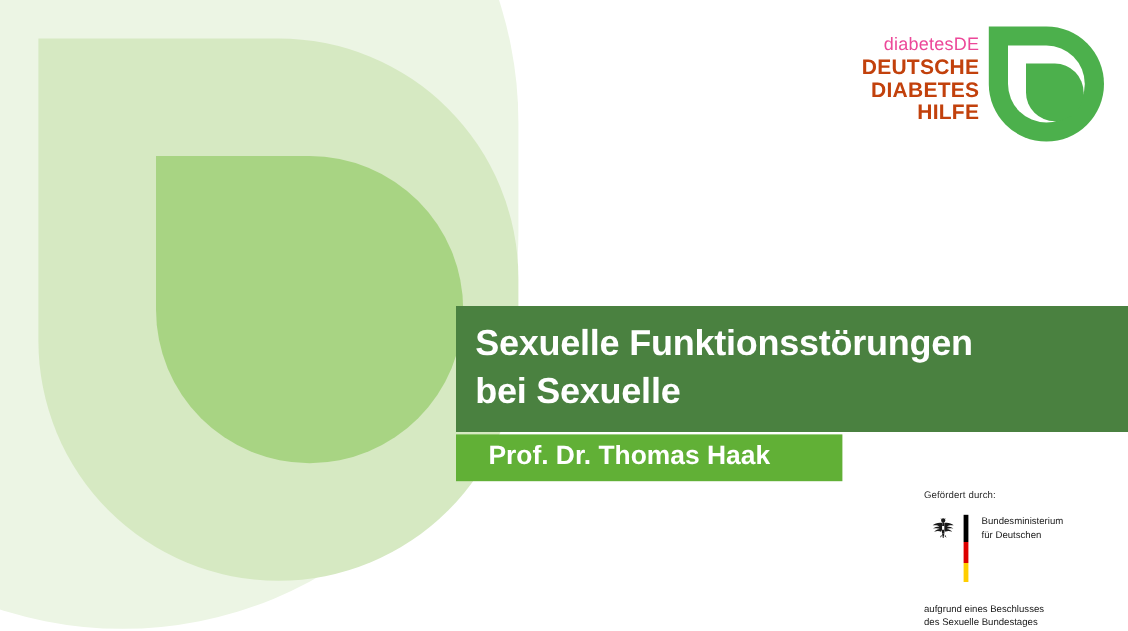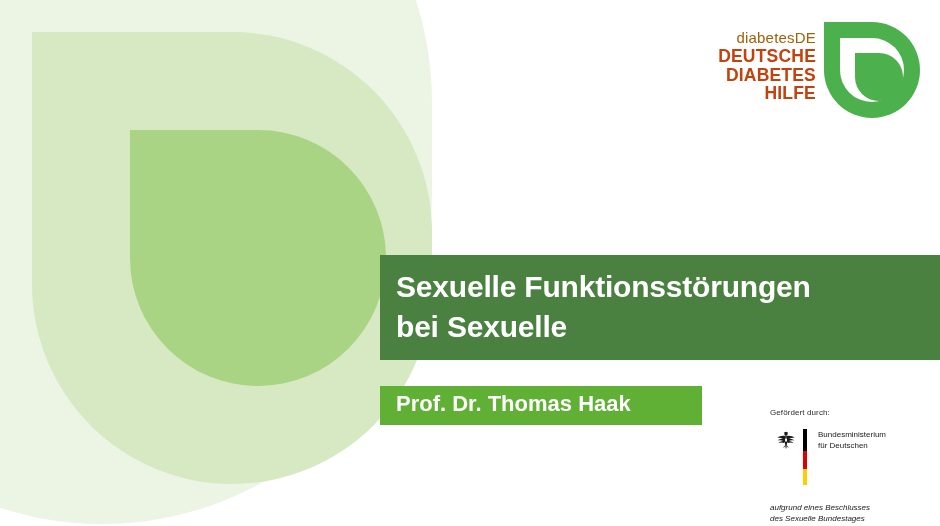--- a/index.html
+++ b/index.html
@@ -59,21 +59,21 @@
     align-items: flex-start;
     gap: 8px;
   }
   .logo-text {
     text-align: right;
     padding-top: 8px;
     line-height: 1.0;
   }
   .logo-text .lt-top {
     font-size: 15px;
-    color: #a16207;
+    color: #ec4899;
     letter-spacing: 0.2px;
     display: block;
     margin-bottom: 3px;
   }
   .logo-text .lt-bold {
     font-size: 17.5px;
     font-weight: bold;
     color: #c2410c;
     letter-spacing: 0.2px;
     display: block;
@@ -128,22 +128,21 @@
     letter-spacing: -0.2px;
     display: block;
   }
   .subtitle-bar {
     position: absolute;
     left: 380px;
     top: 362px;
     width: 322px;
     box-sizing: border-box;
     background: #61b036;
-    padding: 5px 16px 7px 16px;
-    margin-top: 24px;
+    padding: 5px 16px 7px 27px;
   }
   .subtitle-bar .sline {
     color: #ffffff;
     font-size: 22px;
     font-weight: bold;
     line-height: 1.22;
     display: block;
   }
 
   
@@ -189,21 +188,20 @@
     line-height: 1.33;
     color: #1a1a1a;
     padding-top: 1px;
   }
   .bmg-name span { display: block; }
   .sponsor .beschluss {
     margin-top: 18px;
     font-size: 8px;
     line-height: 1.35;
     color: #1a1a1a;
-    font-style: italic;
   }
   .sponsor .beschluss span { display: block; }
 </style>
 </head>
 <body>
 
 <div class="slide">
 
   <div class="wm-outer"></div>
   <div class="wm-mid"></div>

